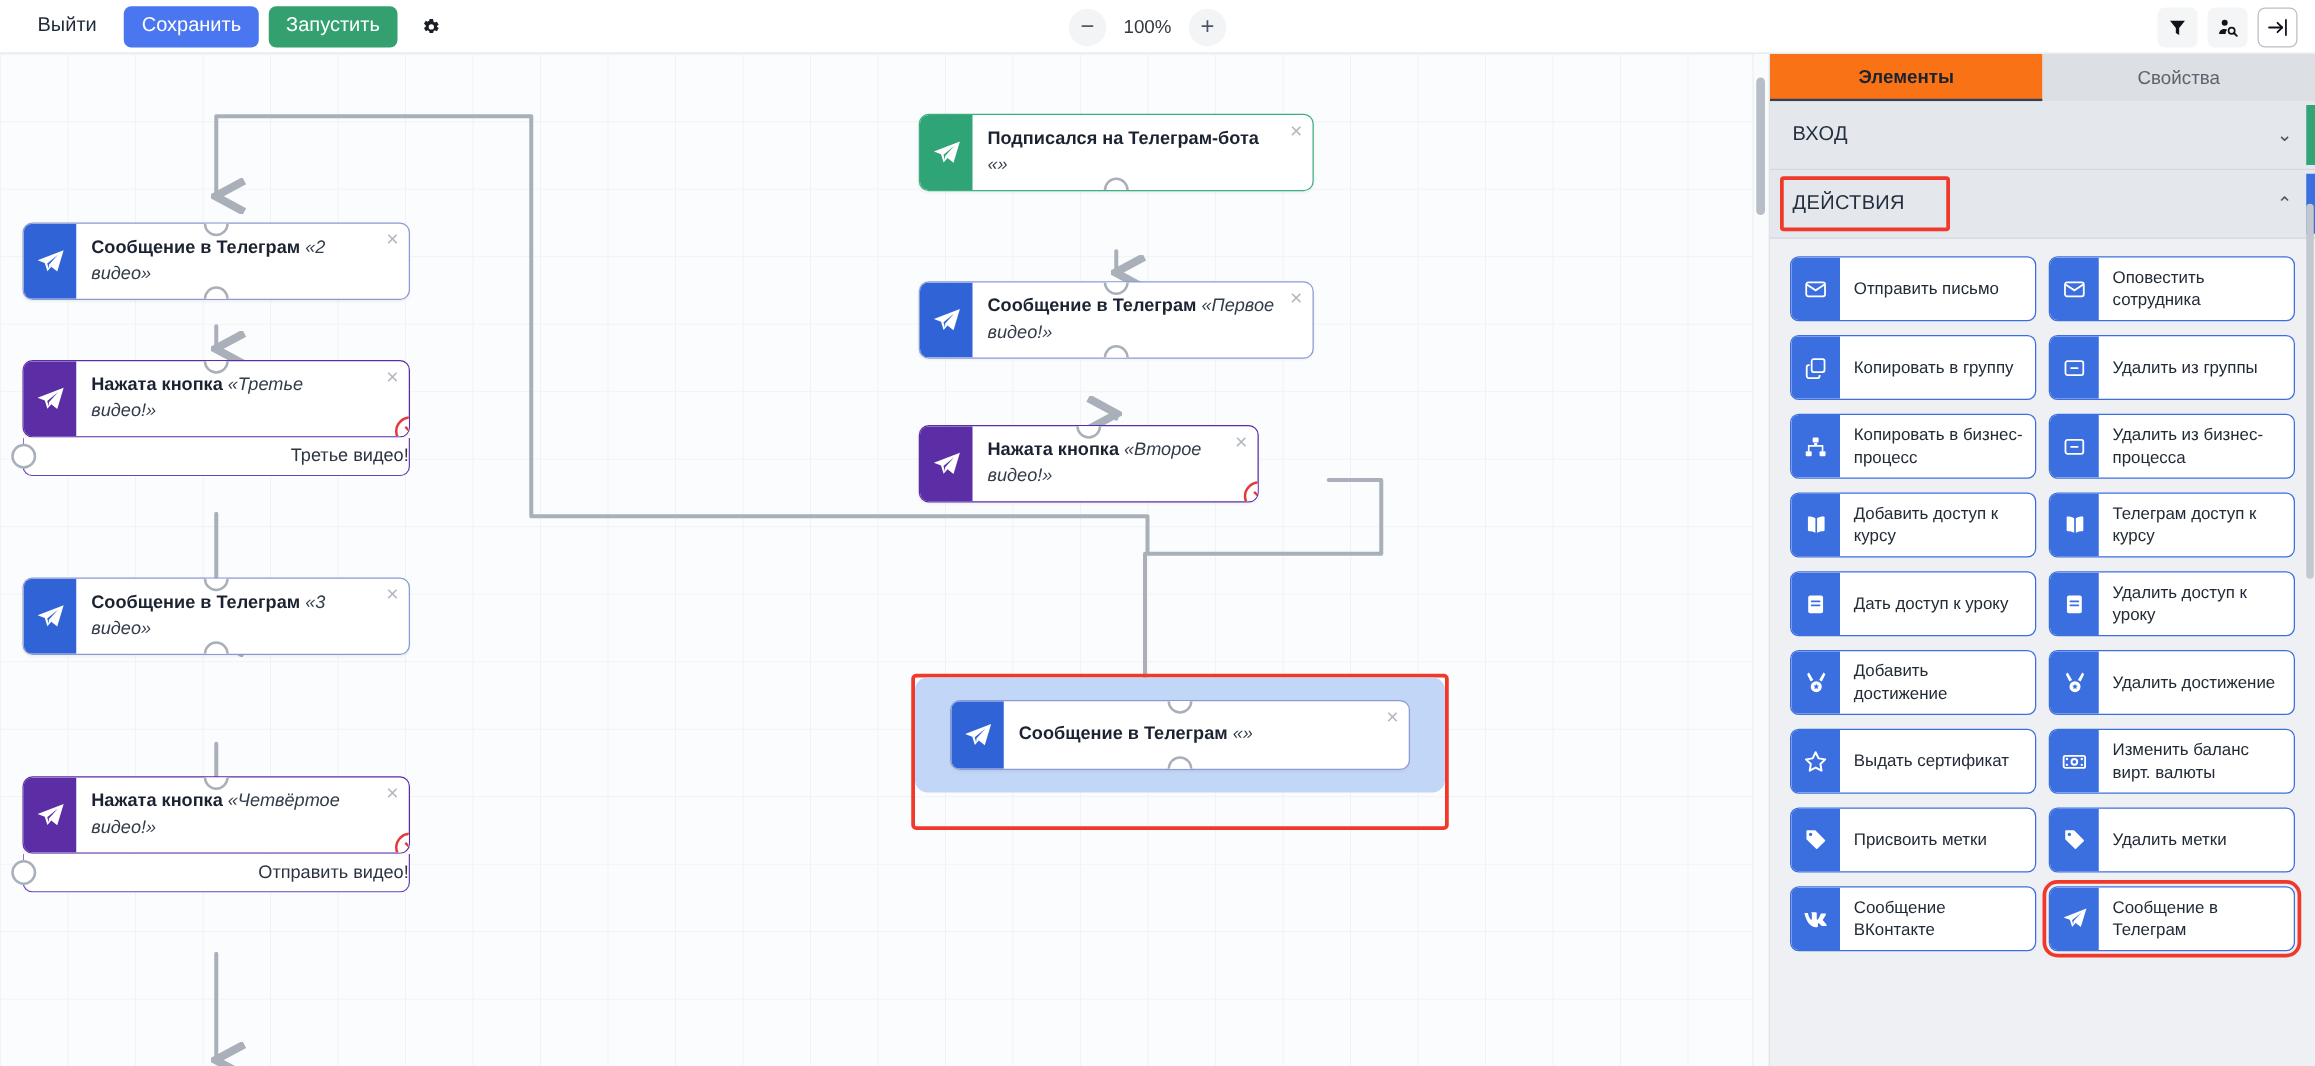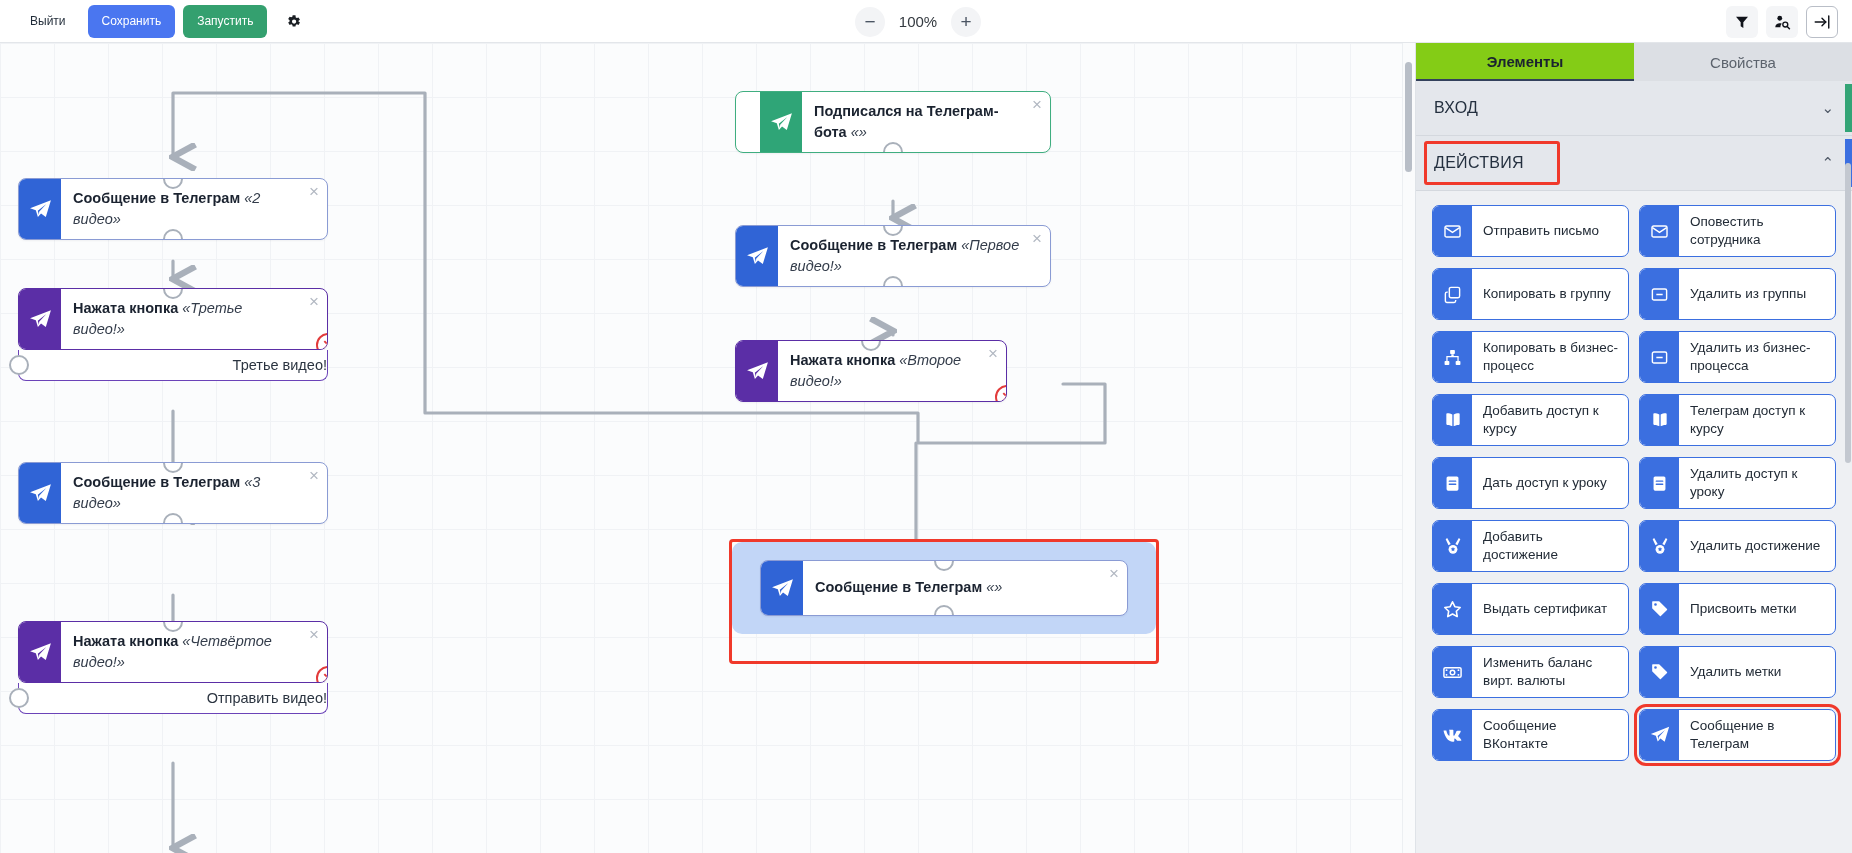--- a/index.html
+++ b/index.html
@@ -4,21 +4,21 @@
 <style>
   * { box-sizing: border-box; margin:0; padding:0; }
   html,body { width:1852px; height:853px; overflow:hidden; background:#ffffff;
     font-family:"Liberation Sans", sans-serif; }
 
   
   .toolbar { position:absolute; left:0; top:0; width:1852px; height:43px;
     background:#ffffff; border-bottom:1px solid #e3e6ea; display:flex;
     align-items:center; z-index:40; }
   .tb-btn { height:33px; border-radius:6px; display:flex; align-items:center;
-    justify-content:center; font-size:12px; cursor:pointer; padding:0 14px;
+    justify-content:center; font-size:16px; cursor:pointer; padding:0 14px;
     white-space:nowrap; }
   .tb-exit { color:#1f2a37; margin-left:16px; background:transparent; }
   .tb-save { background:#4a76f0; color:#fff; margin-left:8px; }
   .tb-run  { background:#34a06f; color:#fff; margin-left:8px; }
   .tb-gear { width:33px; padding:0; margin-left:10px; background:transparent;
     color:#1b1f24; font-size:17px; }
   .zoomwrap { position:absolute; left:855px; top:0; height:43px; display:flex;
     align-items:center; gap:4px; }
   .zbtn { width:30px; height:30px; border-radius:50%; background:#f3f4f6;
     display:flex; align-items:center; justify-content:center; font-size:19px;
@@ -36,21 +36,21 @@
     background-image:linear-gradient(to right, #f0f2f5 1px, transparent 1px),
                      linear-gradient(to bottom, #f0f2f5 1px, transparent 1px);
     background-size:54px 54px; }
   .edges { position:absolute; left:0; top:0; width:1415px; height:810px; }
 
   
   .node { position:absolute; }
   .nbody { display:flex; background:#fff; border:1px solid #8a9bd4;
     border-radius:8px; min-height:56px; overflow:hidden; position:relative;
     box-shadow:0 1px 2px rgba(16,24,40,.05); }
-  .nbody.green { border-color:#3fae80;padding-left:24px; }
+  .nbody.green { border-color:#3fae80; }
   .nbody.purple{ border-color:#5b2ea6; }
   .nicon { width:42px; flex:0 0 42px; background:#3064d6; display:flex;
     align-items:center; justify-content:center; }
   .nicon.green { background:#2fa577; }
   .nicon.purple{ background:#5b2ea6; }
   .ntext { flex:1; padding:9px 30px 9px 12px; font-size:14.5px; color:#1b2330;
     line-height:1.45; display:flex; align-items:center; }
   .ntext b { font-weight:700; }
   .ntext i { font-style:italic; color:#333c4a; font-weight:400; }
   .nclose { position:absolute; right:8px; top:4px; font-size:17px;
@@ -69,21 +69,21 @@
     padding:7px 0; position:relative; }
   .selwrap { position:absolute; border:3px solid #f0392b; border-radius:4px; }
   .selhalo { background:#c2d6f7; border-radius:10px; padding:18px 28px; }
 
   
   .rpanel { position:absolute; right:0; top:43px; width:437px; height:810px;
     background:#eef0f3; border-left:1px solid #dfe3e8; overflow:hidden; }
   .rtabs { display:flex; height:38px; }
   .rtab { flex:1; display:flex; align-items:center; justify-content:center;
     font-size:15px; cursor:pointer; }
-  .rtab.active { background:#84cc16; color:#1b2330; font-weight:700;
+  .rtab.active { background:#f97316; color:#1b2330; font-weight:700;
     border-bottom:2px solid #33415c; }
   .rtab.idle { background:#dcdfe4; color:#5c636d; }
   .sec { height:55px; background:#e4e7ec; border-bottom:1px solid #d4d8de;
     display:flex; align-items:center; padding:0 18px; position:relative;
     cursor:pointer; }
   .sec .lbl { font-size:16px; color:#24303f; letter-spacing:.3px; }
   .sec .chev { position:absolute; right:18px; font-size:15px; color:#4b5563; }
   .sec .acc { position:absolute; right:0; top:3px; bottom:3px; width:7px; }
   .seclab-box { position:absolute; left:8px; top:5px; width:136px; height:44px;
     border:3px solid #f0392b; border-radius:3px; }
@@ -467,44 +467,44 @@
       <div class="ci">
         <svg width="21" height="21" viewBox="0 0 24 24" fill="none" stroke="#fff" stroke-width="1.8" stroke-linejoin="round">
             <path d="M12 3.2l2.7 5.6 6.1.9-4.4 4.3 1 6.1L12 17.2l-5.4 2.9 1-6.1-4.4-4.3 6.1-.9L12 3.2z"></path>
           </svg>
       </div>
       <div class="cl">Выдать сертификат</div>
     </div>
 
     <div class="card">
       <div class="ci">
-        <svg width="20" height="20" viewBox="0 0 24 24" fill="#fff">
-            <path d="M10.8 2.6H3.4c-.5 0-.8.4-.8.8v7.4c0 .2.1.4.2.6l9.1 9.1c.3.3.8.3 1.1 0l7.4-7.4c.3-.3.3-.8 0-1.1l-9.1-9.1a.8.8 0 00-.5-.3zM6.6 8.2a1.6 1.6 0 110-3.2 1.6 1.6 0 010 3.2z"></path>
-          </svg>
-      </div>
-      <div class="cl">Присвоить метки</div>
-    </div>
-
-    <div class="card">
-      <div class="ci">
         <svg width="21" height="21" viewBox="0 0 24 24" fill="none" stroke="#fff" stroke-width="1.7">
             <rect x="2.2" y="6.5" width="19.6" height="11" rx="1.6"></rect>
             <circle cx="12" cy="12" r="2.6"></circle>
             <path d="M5.2 9.3v0M5.2 14.7v0M18.8 9.3v0M18.8 14.7v0" stroke-linecap="round" stroke-width="2.2"></path>
           </svg>
       </div>
       <div class="cl">Изменить баланс вирт. валюты</div>
     </div>
 
     <div class="card">
       <div class="ci">
         <svg width="20" height="20" viewBox="0 0 24 24" fill="#fff">
             <path d="M10.8 2.6H3.4c-.5 0-.8.4-.8.8v7.4c0 .2.1.4.2.6l9.1 9.1c.3.3.8.3 1.1 0l7.4-7.4c.3-.3.3-.8 0-1.1l-9.1-9.1a.8.8 0 00-.5-.3zM6.6 8.2a1.6 1.6 0 110-3.2 1.6 1.6 0 010 3.2z"></path>
           </svg>
       </div>
+      <div class="cl">Присвоить метки</div>
+    </div>
+
+    <div class="card">
+      <div class="ci">
+        <svg width="20" height="20" viewBox="0 0 24 24" fill="#fff">
+            <path d="M10.8 2.6H3.4c-.5 0-.8.4-.8.8v7.4c0 .2.1.4.2.6l9.1 9.1c.3.3.8.3 1.1 0l7.4-7.4c.3-.3.3-.8 0-1.1l-9.1-9.1a.8.8 0 00-.5-.3zM6.6 8.2a1.6 1.6 0 110-3.2 1.6 1.6 0 010 3.2z"></path>
+          </svg>
+      </div>
       <div class="cl">Удалить метки</div>
     </div>
 
     <div class="card">
       <div class="ci">
         <svg width="24" height="24" viewBox="0 0 24 24" fill="#fff">
             <path d="M2.6 7.4h2.8c.2 1.8.9 3.5 2 4.9.3.3.5.5.7.5.3 0 .4-.2.4-.9V8.1c-.1-.8-.4-.9-.6-1 .2-.3.5-.4.9-.4h2.9c.5 0 .7.3.7.8v4.6c0 .5.2.7.4.7.2 0 .4-.2.7-.6a13 13 0 001.9-3.9c.1-.4.4-.6.9-.6h2.8c.6 0 .7.3.6.8-.3 1.3-2.3 4-2.3 4-.2.3-.3.5 0 .9.2.3.9.9 1.3 1.4.8.9 1.4 1.7 1.6 2.2.2.5-.1.8-.6.8h-2.8c-.5 0-.8-.3-1.4-.9-.5-.5-1.1-1.3-1.7-1.3-.4 0-.5.3-.5 1.2v1.2c0 .5-.2.8-1.5.8-2.2 0-4.6-1.3-6.3-3.8C3.6 11.7 2.6 8.4 2.6 7.4z"></path>
           </svg>
       </div>
       <div class="cl">Сообщение ВКонтакте</div>

